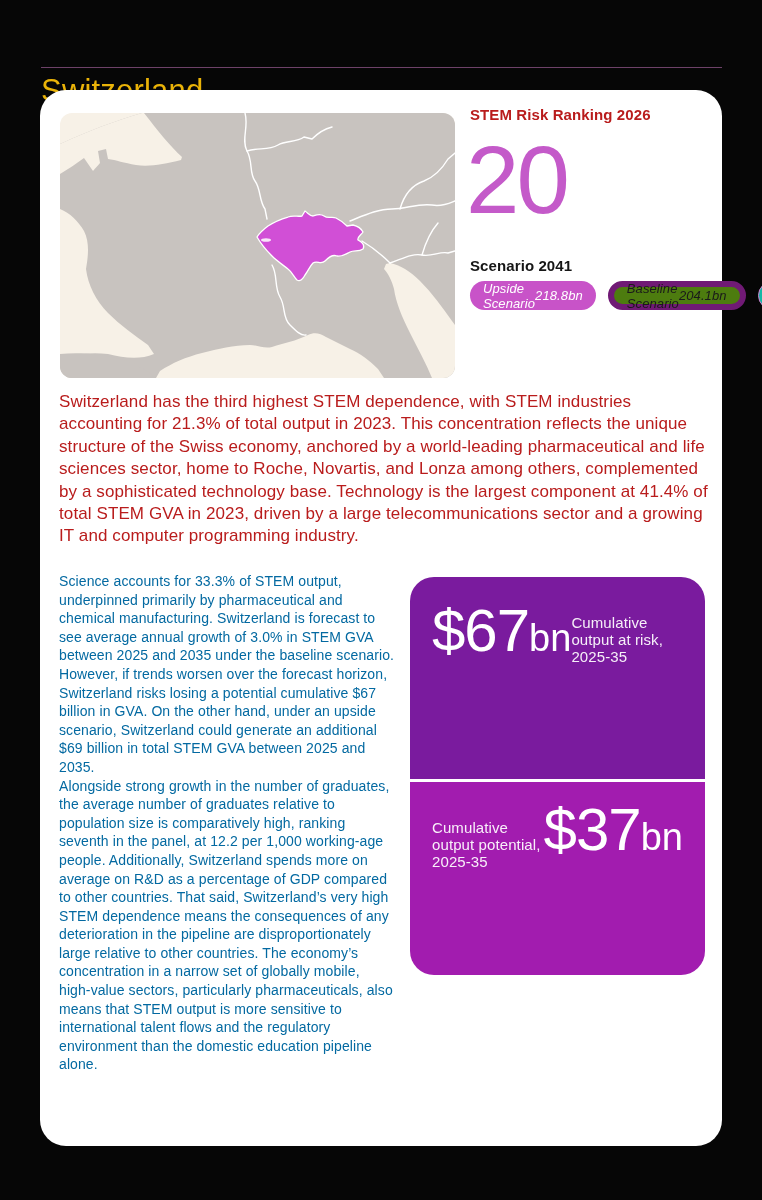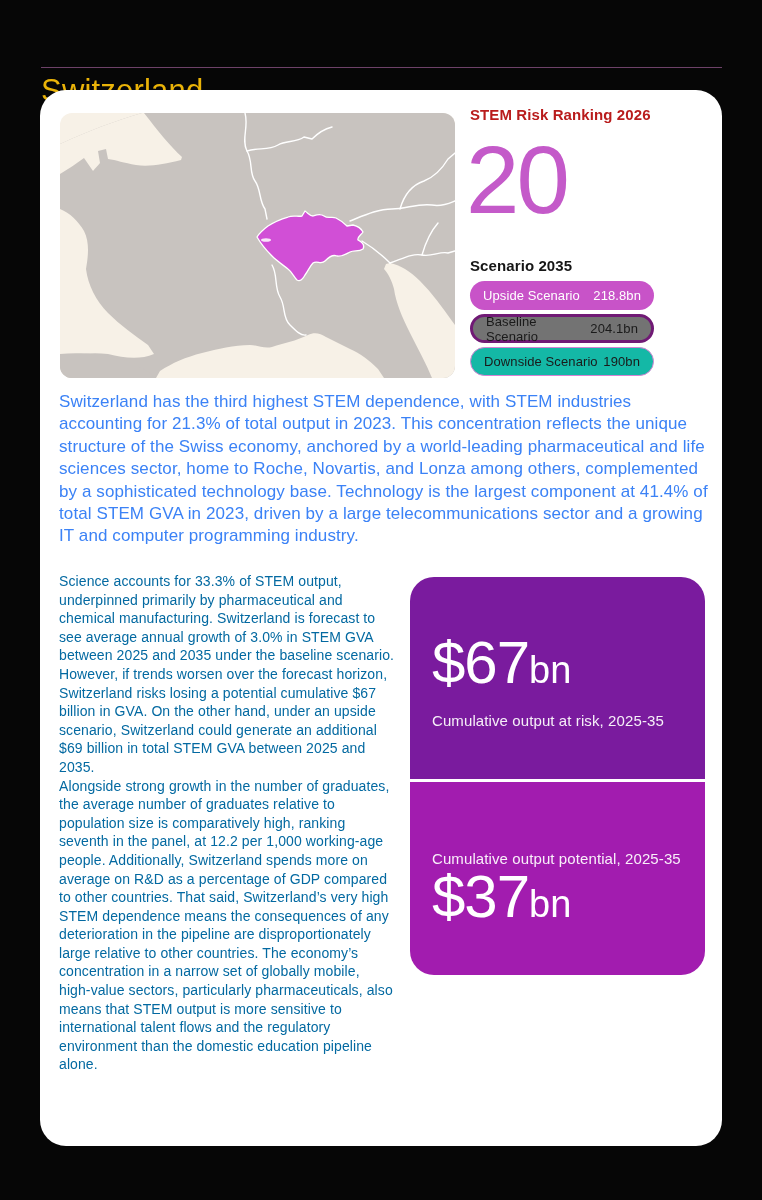--- a/index.html
+++ b/index.html
@@ -34,46 +34,46 @@
   .rank-number{
     position:absolute;left:426px;top:42px;
     font-size:96px;font-weight:300;color:#c45ac9;line-height:1;letter-spacing:-3px;
   }
   .scenario-label{
     position:absolute;left:430px;top:167px;
     font-size:15px;font-weight:700;color:#161616;letter-spacing:.1px;
   }
   .pills{
     position:absolute;left:430px;top:191px;width:184px;
-    display:flex;flex-direction:column;gap:4px;
+    display:flex;flex-direction:row;gap:12px;font-style:italic;
   }
   .pill{
     height:29px;border-radius:15px;box-sizing:border-box;
     display:flex;align-items:center;justify-content:space-between;
     padding:0 13px;font-size:13px;letter-spacing:.1px;
   }
   .pill.filled{background:#c853c8;color:#ffffff;}
-  .pill.tinted{background:#737373;border:3px solid #701a75;color:#1a1a1a;}
+  .pill.tinted{background:#4d7c0f;border:6px solid #701a75;color:#1a1a1a;}
   .pill.outline{background:#14b8a6;border:1px solid #d583d3;color:#1a1a1a;}
   .intro{
     position:absolute;left:19px;top:301px;width:652px;
-    font-size:17px;line-height:22.4px;color:#3b82f6;letter-spacing:.1px;
+    font-size:17px;line-height:22.4px;color:#b91c1c;letter-spacing:.1px;
   }
   .left-col{
     position:absolute;left:19px;top:482px;width:336px;
     font-size:14px;line-height:18.6px;color:#0369a1;letter-spacing:.1px;
   }
   .left-col p{margin:0;}
   .left-col p + p{}
   .stats{
     position:absolute;left:370px;top:487px;width:295px;
   }
   .stat{
     box-sizing:border-box;padding:18px 22px;
-    display:flex;flex-direction:column;justify-content:center;
+    display:flex;flex-direction:row;justify-content:flex-start;
   }
   .stat-risk{height:202px;background:#7a1b9e;border-radius:24px 24px 0 0;margin-bottom:3px;}
   .stat-potential{height:193px;background:#a21caf;border-radius:0 0 24px 24px;}
   .stat-value{color:#ffffff;font-weight:300;line-height:1;letter-spacing:-1px;}
   .stat-value .num{font-size:60px;}
   .stat-value .unit{font-size:38px;letter-spacing:0;}
   .stat-label{color:rgba(255,255,255,.93);font-size:15px;letter-spacing:.1px;margin-top:19px;}
   .stat-risk .stat-value{margin-top:6px;}
 </style>
 </head>
@@ -114,21 +114,21 @@
       </g>
 
       <path fill="#d14fd6" stroke="#ffffff" stroke-width="1.3" stroke-linejoin="round" d="M197,124 C200,119 204,116 208,113 C214,109 221,106 228,104 C233,102 238,104 242,103 L245,98 C248,100 250,103 253,103 C256,102 260,100 264,103 C268,106 272,103 276,105 C280,107 284,110 287,113 L293,112 C297,113 301,115 303,119 C301,122 297,124 298,127 C302,129 305,132 303,136 C299,139 294,137 290,139 C286,141 282,144 277,143 C272,141 268,145 265,148 C261,152 257,147 253,150 C250,153 248,158 245,162 C243,166 240,169 237,167 C234,164 232,159 228,156 C223,152 217,148 212,143 C207,138 201,131 197,124 Z"></path>
       <ellipse cx="206" cy="127" rx="5" ry="1.8" fill="#ffffff" opacity="0.85"></ellipse>
     </svg>
   </div>
 
   <div class="rank-label">STEM Risk Ranking 2026</div>
   <div class="rank-number">20</div>
 
-  <div class="scenario-label">Scenario 2035</div>
+  <div class="scenario-label">Scenario 2041</div>
   <div class="pills">
     <div class="pill filled">
       <span>Upside Scenario</span>
       <span>218.8bn</span>
     </div>
     <div class="pill tinted">
       <span>Baseline Scenario</span>
       <span>204.1bn</span>
     </div>
     <div class="pill outline">

